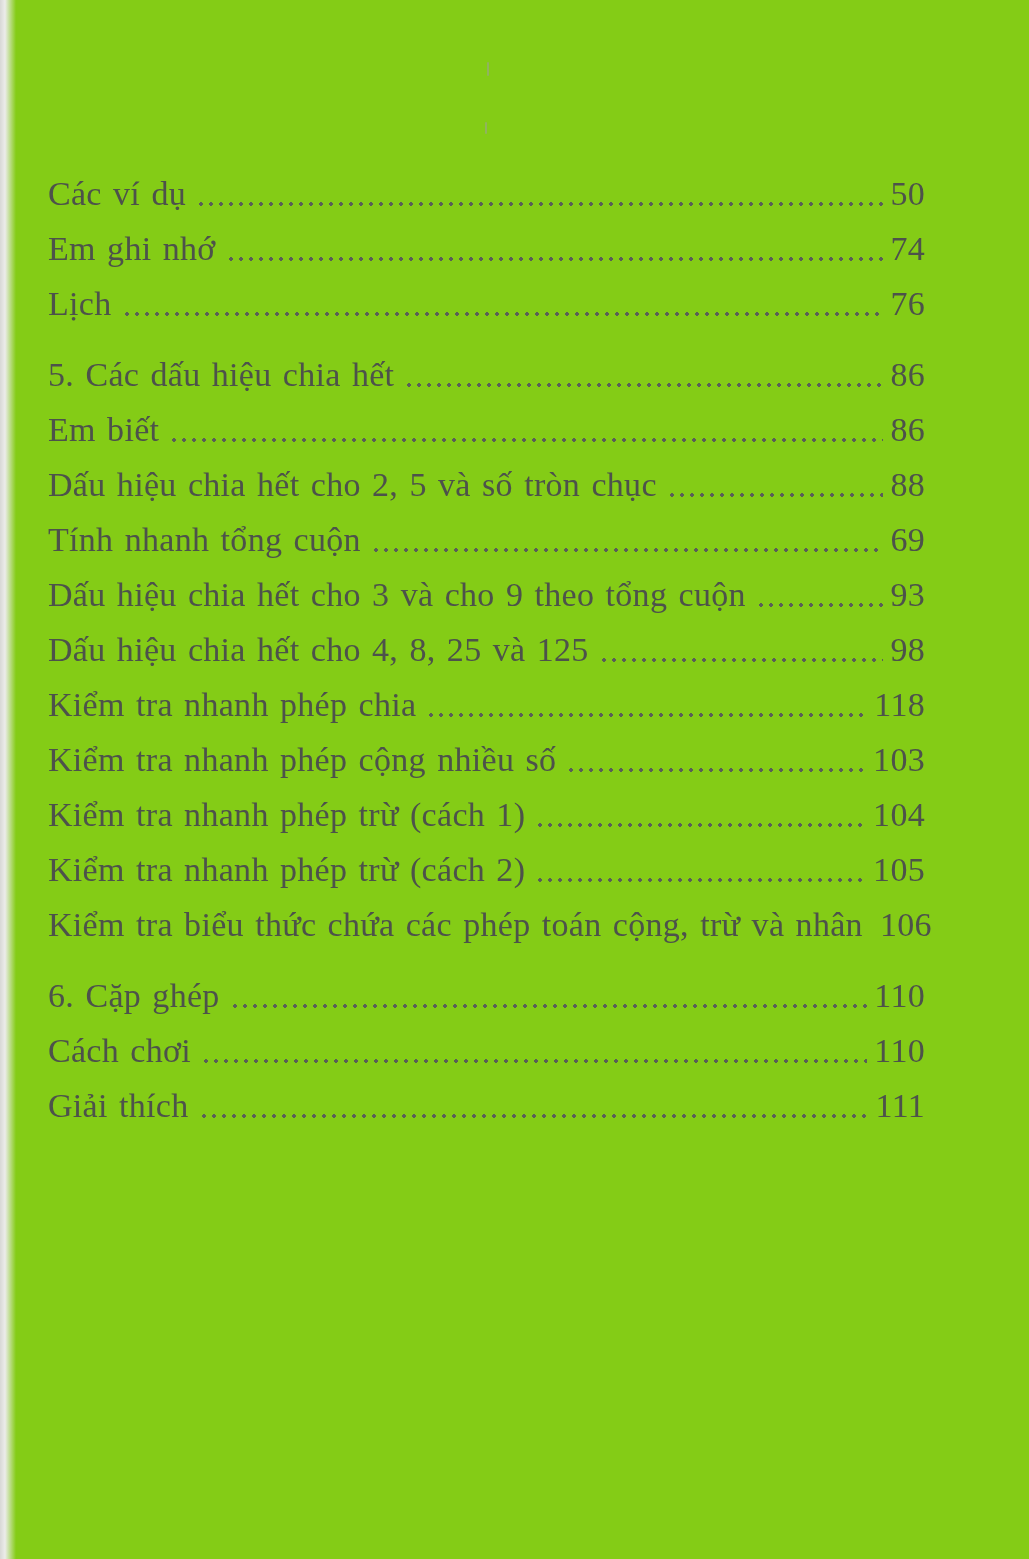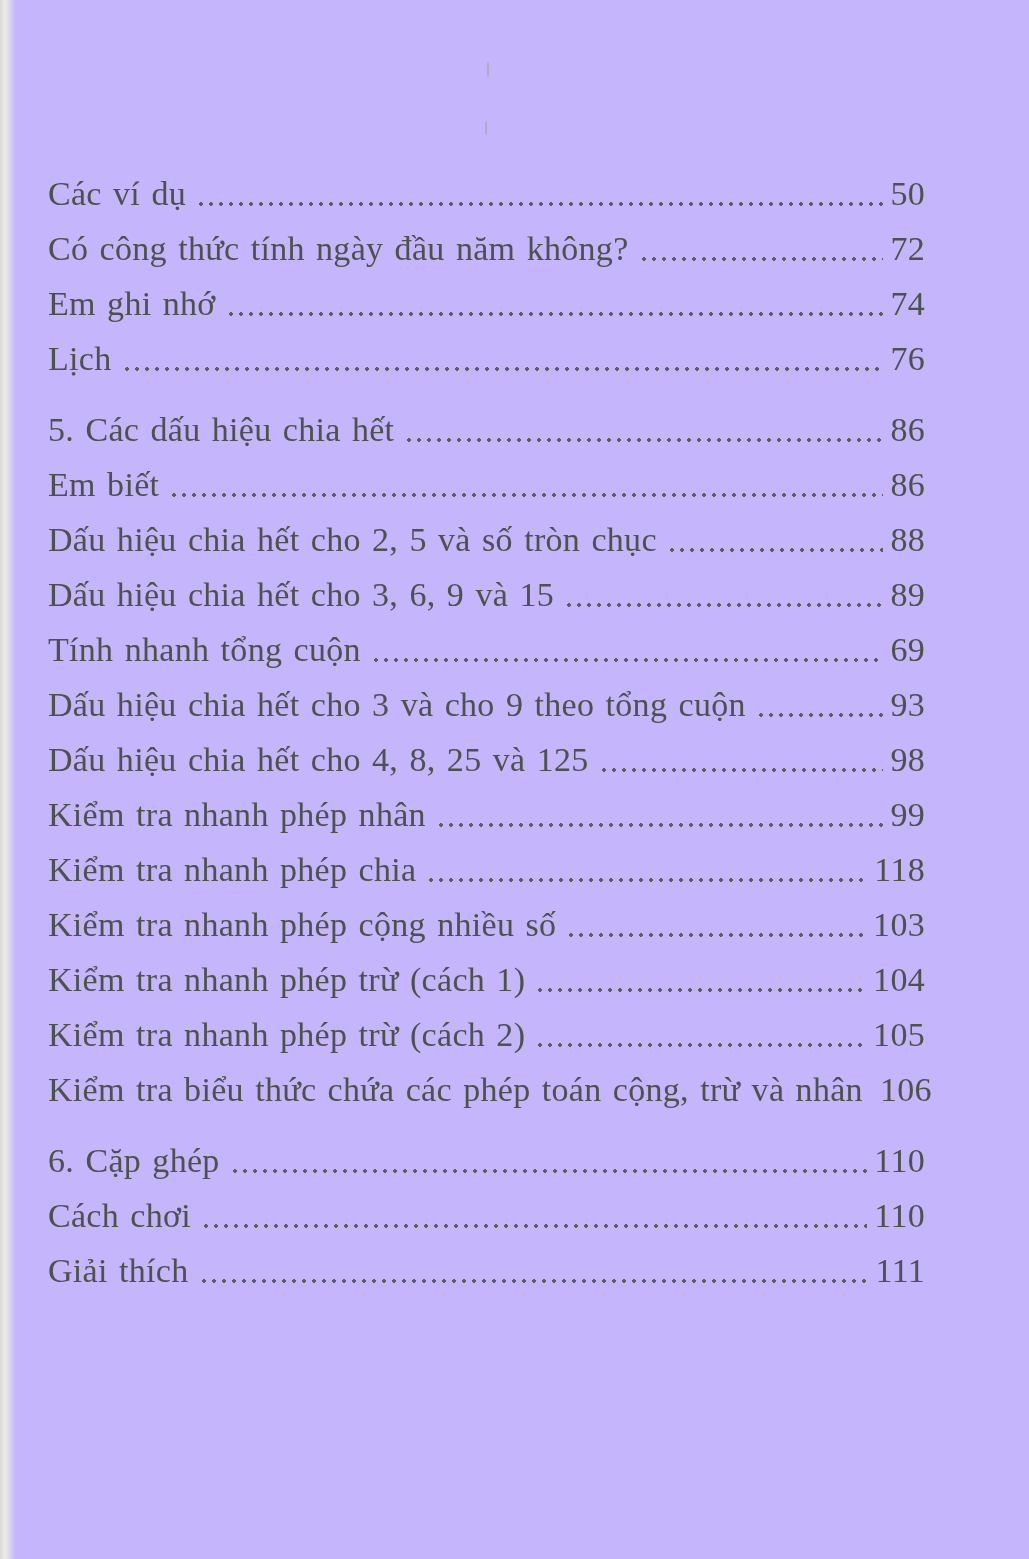--- a/index.html
+++ b/index.html
@@ -8,21 +8,21 @@
     width: 1029px;
     height: 1559px;
     background: #fcfdfb;
     overflow: hidden;
     font-family: "Liberation Serif", "DejaVu Serif", serif;
   }
   .page {
     position: relative;
     width: 1029px;
     height: 1559px;
-    background: #c4b5fd;
+    background: #84cc16;
     box-sizing: border-box;
     padding: 166px 104px 0 48px;
   }
   .page-edge {
     position: absolute;
     left: 0; top: 0; bottom: 0;
     width: 16px;
     background: linear-gradient(to right, #d8d8d5 0px, #ececea 5px, rgba(252,253,251,0) 16px);
     pointer-events: none;
   }
@@ -69,25 +69,20 @@
   <div class="page-edge"></div>
   <div class="scan-speck speck-1"></div>
   <div class="scan-speck speck-2"></div>
   <div class="toc-list">
       <div class="row">
     <span class="title">Các ví dụ</span>
     <span class="leader"></span>
     <span class="pageno">50</span>
   </div>
       <div class="row">
-    <span class="title">Có công thức tính ngày đầu năm không?</span>
-    <span class="leader"></span>
-    <span class="pageno">72</span>
-  </div>
-      <div class="row">
     <span class="title">Em ghi nhớ</span>
     <span class="leader"></span>
     <span class="pageno">74</span>
   </div>
       <div class="row">
     <span class="title">Lịch</span>
     <span class="leader"></span>
     <span class="pageno">76</span>
   </div>
       <div class="row section">
@@ -99,43 +94,33 @@
     <span class="title">Em biết</span>
     <span class="leader"></span>
     <span class="pageno">86</span>
   </div>
       <div class="row">
     <span class="title">Dấu hiệu chia hết cho 2, 5 và số tròn chục</span>
     <span class="leader"></span>
     <span class="pageno">88</span>
   </div>
       <div class="row">
-    <span class="title">Dấu hiệu chia hết cho 3, 6, 9 và 15</span>
-    <span class="leader"></span>
-    <span class="pageno">89</span>
-  </div>
-      <div class="row">
     <span class="title">Tính nhanh tổng cuộn</span>
     <span class="leader"></span>
     <span class="pageno">69</span>
   </div>
       <div class="row">
     <span class="title">Dấu hiệu chia hết cho 3 và cho 9 theo tổng cuộn</span>
     <span class="leader"></span>
     <span class="pageno">93</span>
   </div>
       <div class="row">
     <span class="title">Dấu hiệu chia hết cho 4, 8, 25 và 125</span>
     <span class="leader"></span>
     <span class="pageno">98</span>
-  </div>
-      <div class="row">
-    <span class="title">Kiểm tra nhanh phép nhân</span>
-    <span class="leader"></span>
-    <span class="pageno">99</span>
   </div>
       <div class="row">
     <span class="title">Kiểm tra nhanh phép chia</span>
     <span class="leader"></span>
     <span class="pageno">118</span>
   </div>
       <div class="row">
     <span class="title">Kiểm tra nhanh phép cộng nhiều số</span>
     <span class="leader"></span>
     <span class="pageno">103</span>

